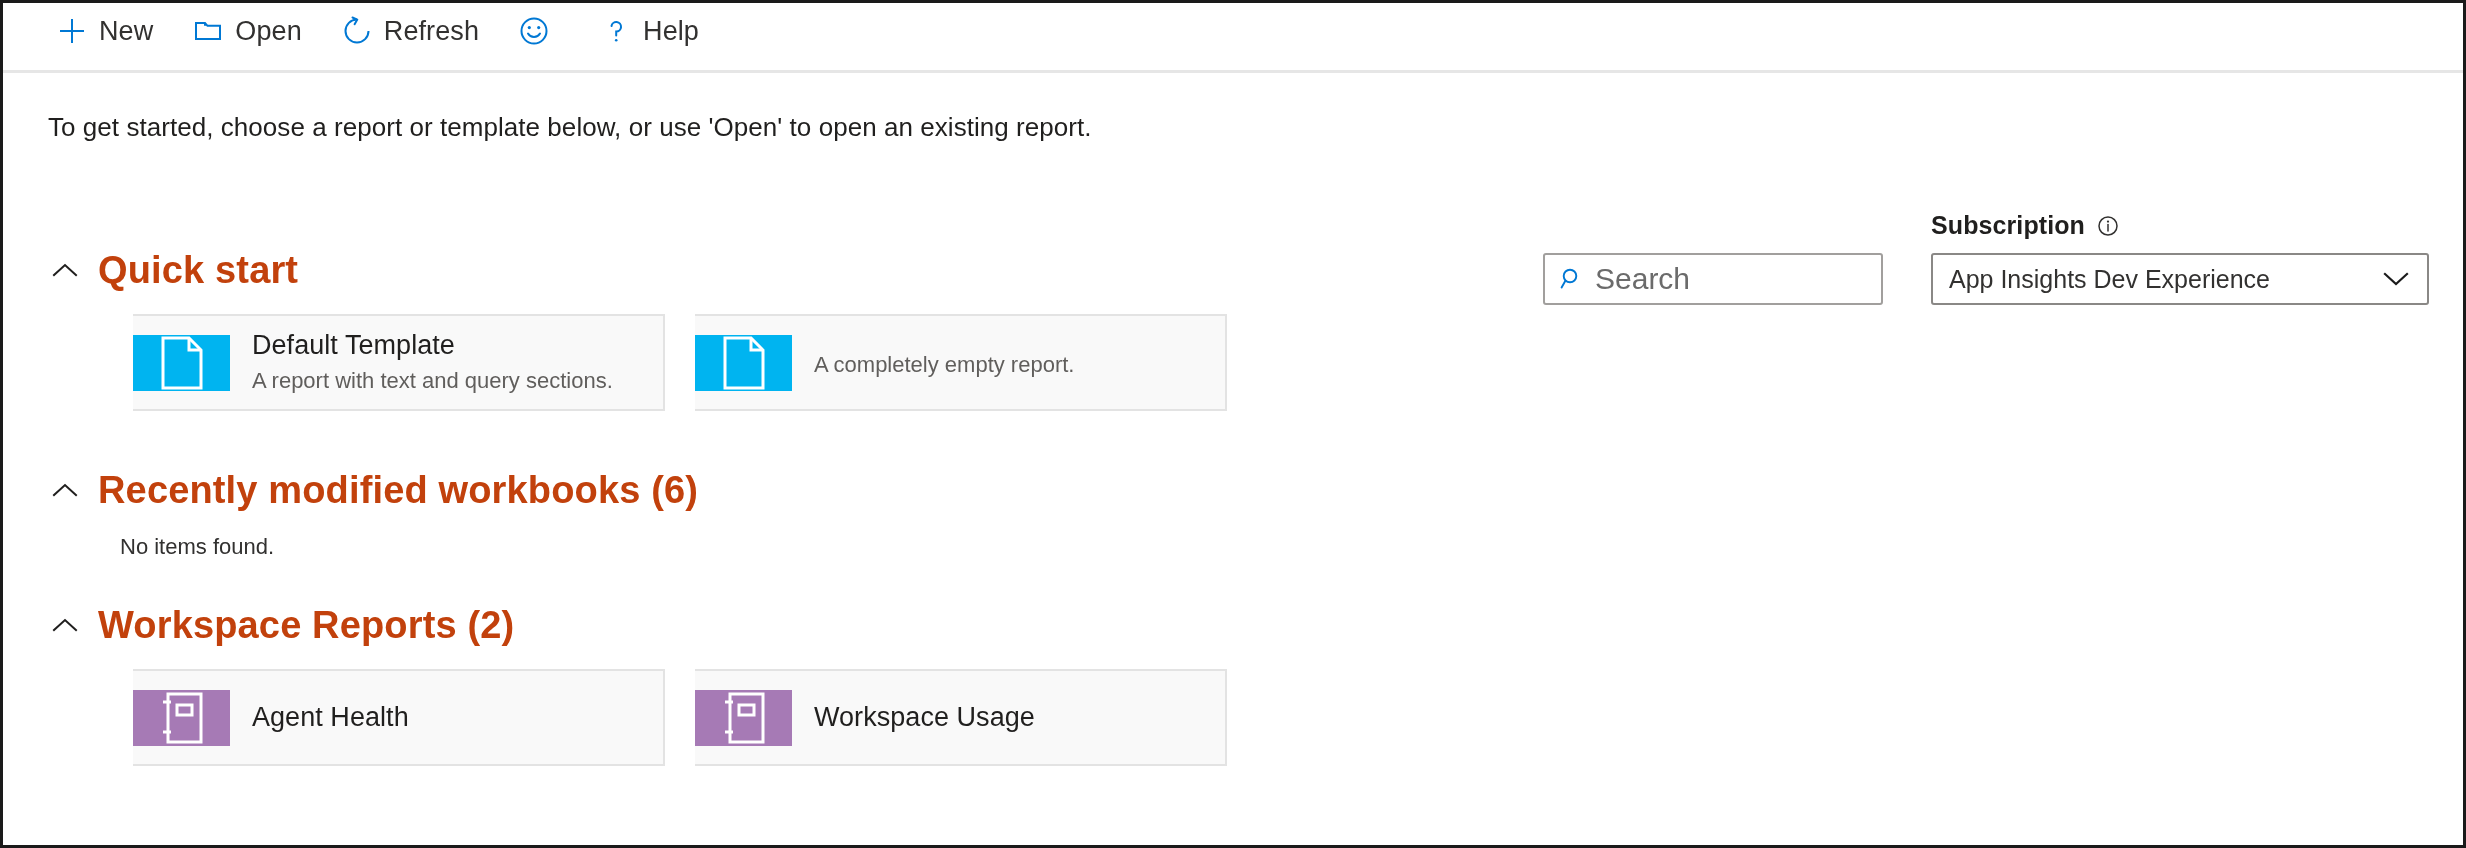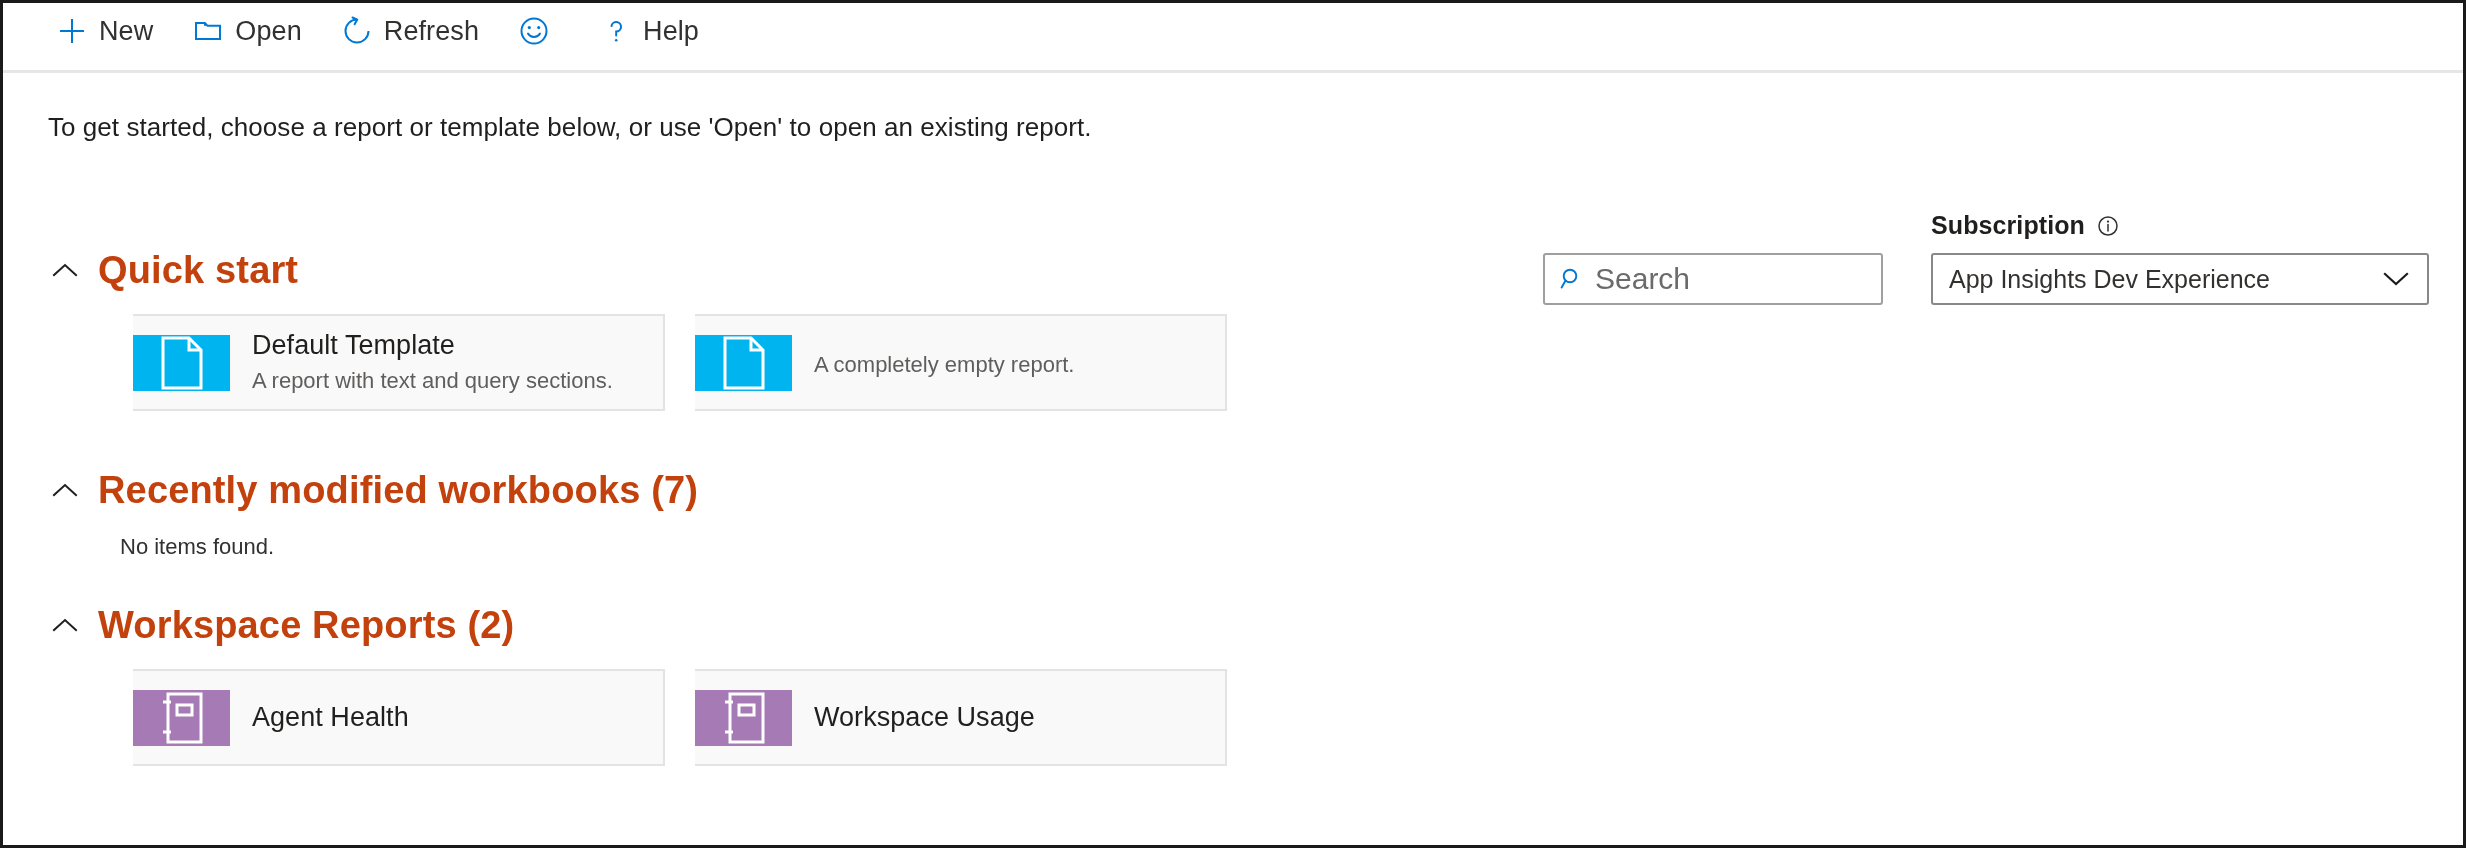--- a/index.html
+++ b/index.html
@@ -380,21 +380,21 @@
         </div>
       </div>
 
       <div class="section" style="margin-top:58px;">
         <div class="section-header">
           <span class="chevron-up">
             <svg width="30" height="20" viewBox="0 0 30 20">
               <polyline points="4,14 15,4 26,14" fill="none" stroke="#201f1e" stroke-width="2" stroke-linecap="square"></polyline>
             </svg>
           </span>
-          <span class="section-title">Recently modified workbooks (7)</span>
+          <span class="section-title">Recently modified workbooks (6)</span>
         </div>
         <div class="no-items">No items found.</div>
       </div>
 
       <div class="section" style="margin-top:44px;">
         <div class="section-header">
           <span class="chevron-up">
             <svg width="30" height="20" viewBox="0 0 30 20">
               <polyline points="4,14 15,4 26,14" fill="none" stroke="#201f1e" stroke-width="2" stroke-linecap="square"></polyline>
             </svg>

